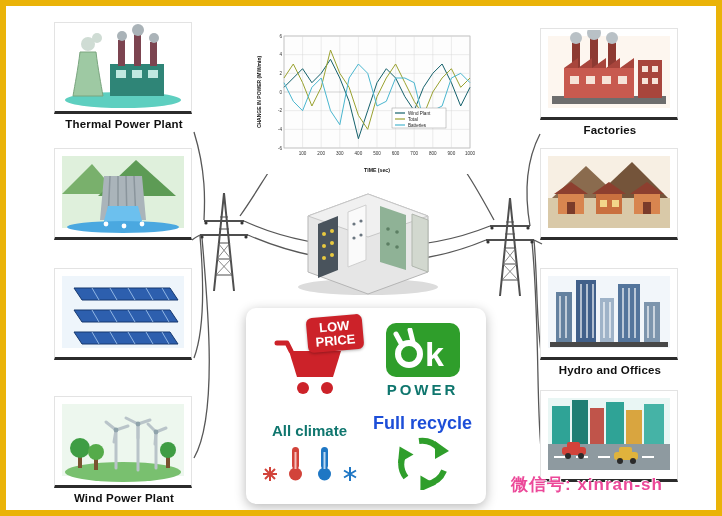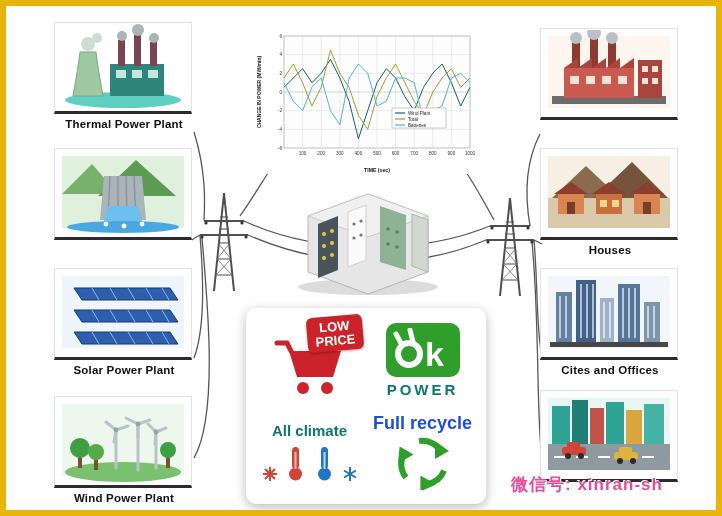--- a/index.html
+++ b/index.html
@@ -205,21 +205,20 @@
           <path d="M16,40 L112,40 L120,52 L24,52 Z" fill="#2d5fae"></path>
           <path d="M16,62 L112,62 L120,74 L24,74 Z" fill="#2d5fae"></path>
         </g>
         <g stroke="#9cc0ea" stroke-width="0.9">
           <path d="M34,18 L41,30 M52,18 L59,30 M70,18 L77,30 M88,18 L95,30 M104,18 L111,30"></path>
           <path d="M34,40 L41,52 M52,40 L59,52 M70,40 L77,52 M88,40 L95,52 M104,40 L111,52"></path>
           <path d="M34,62 L41,74 M52,62 L59,74 M70,62 L77,74 M88,62 L95,74 M104,62 L111,74"></path>
         </g>
       </svg>
     </div>
-    <div class="card-label">Solar Power Plant</div>
   </div>
 
   <div class="card p4">
     <div class="card-img">
       <svg width="130" height="86" viewBox="0 0 130 86">
         <rect x="4" y="6" width="122" height="72" fill="#edf7ee"></rect>
         <ellipse cx="65" cy="74" rx="58" ry="10" fill="#79c06f"></ellipse>
         <rect x="20" y="56" width="4" height="14" fill="#7a5230"></rect>
           <circle cx="22" cy="50" r="10" fill="#3f9d44"></circle>
         <rect x="36" y="60" width="4" height="12" fill="#7a5230"></rect>
@@ -259,20 +258,21 @@
           <rect x="42" y="46" width="9" height="8" fill="#f6e3d8"></rect>
         <rect x="58" y="46" width="9" height="8" fill="#f6e3d8"></rect>
           <rect x="74" y="46" width="9" height="8" fill="#f6e3d8"></rect>
         <rect x="94" y="30" width="24" height="38" fill="#a8453c"></rect>
         <rect x="98" y="36" width="6" height="6" fill="#f6e3d8"></rect>
           <rect x="108" y="36" width="6" height="6" fill="#f6e3d8"></rect>
         <rect x="98" y="48" width="6" height="6" fill="#f6e3d8"></rect>
           <rect x="108" y="48" width="6" height="6" fill="#f6e3d8"></rect>
       </svg>
     </div>
+    <div class="card-label">Factories</div>
   </div>
 
   <div class="card c2">
     <div class="card-img">
       <svg width="130" height="86" viewBox="0 0 130 86">
         <rect x="4" y="6" width="122" height="72" fill="#f7efe3"></rect>
         <path d="M8,48 L42,16 L76,48 Z" fill="#8a6b4e"></path>
         <path d="M50,48 L88,12 L124,48 Z" fill="#74543a"></path>
         <rect x="4" y="48" width="122" height="30" fill="#d9c9a8"></rect>
         <g>
@@ -282,21 +282,20 @@
           <path d="M48,44 L65,32 L82,44 Z" fill="#8d3f2f"></path>
             <rect x="52" y="44" width="26" height="20" fill="#c9703f"></rect>
           <rect x="56" y="50" width="7" height="7" fill="#f2d68a"></rect>
             <rect x="68" y="50" width="7" height="7" fill="#f2d68a"></rect>
           <path d="M86,44 L103,32 L120,44 Z" fill="#8d3f2f"></path>
             <rect x="90" y="44" width="26" height="20" fill="#d8854f"></rect>
           <rect x="99" y="52" width="8" height="12" fill="#7a3b2a"></rect>
         </g>
       </svg>
     </div>
-    <div class="card-label">Houses</div>
   </div>
 
   <div class="card c3">
     <div class="card-img">
       <svg width="130" height="86" viewBox="0 0 130 86">
         <rect x="4" y="6" width="122" height="72" fill="#f2f6fa"></rect>
         <rect x="12" y="22" width="16" height="50" fill="#64819f"></rect>
         <rect x="32" y="10" width="20" height="62" fill="#41608a"></rect>
         <rect x="56" y="28" width="14" height="44" fill="#9fb3c8"></rect>
         <rect x="74" y="14" width="22" height="58" fill="#54759c"></rect>
@@ -304,21 +303,21 @@
         <g stroke="rgba(255,255,255,.75)" stroke-width="1.6">
           <path d="M16,26 V68 M22,26 V68"></path>
           <path d="M37,14 V68 M43,14 V68 M49,14 V68"></path>
           <path d="M60,32 V68 M66,32 V68"></path>
           <path d="M79,18 V68 M85,18 V68 M91,18 V68"></path>
           <path d="M104,36 V68 M110,36 V68"></path>
         </g>
         <rect x="6" y="72" width="118" height="5" fill="#474747"></rect>
       </svg>
     </div>
-    <div class="card-label">Cites and Offices</div>
+    <div class="card-label">Hydro and Offices</div>
   </div>
 
   <div class="card c4">
     <div class="card-img">
       <svg width="130" height="86" viewBox="0 0 130 86">
         <rect x="4" y="6" width="122" height="72" fill="#e9f6f4"></rect>
         <rect x="8" y="14" width="18" height="38" fill="#2fa396"></rect>
         <rect x="28" y="8" width="16" height="44" fill="#1f7f74"></rect>
         <rect x="46" y="16" width="14" height="36" fill="#c0544a"></rect>
         <rect x="62" y="10" width="18" height="42" fill="#2fa396"></rect>

